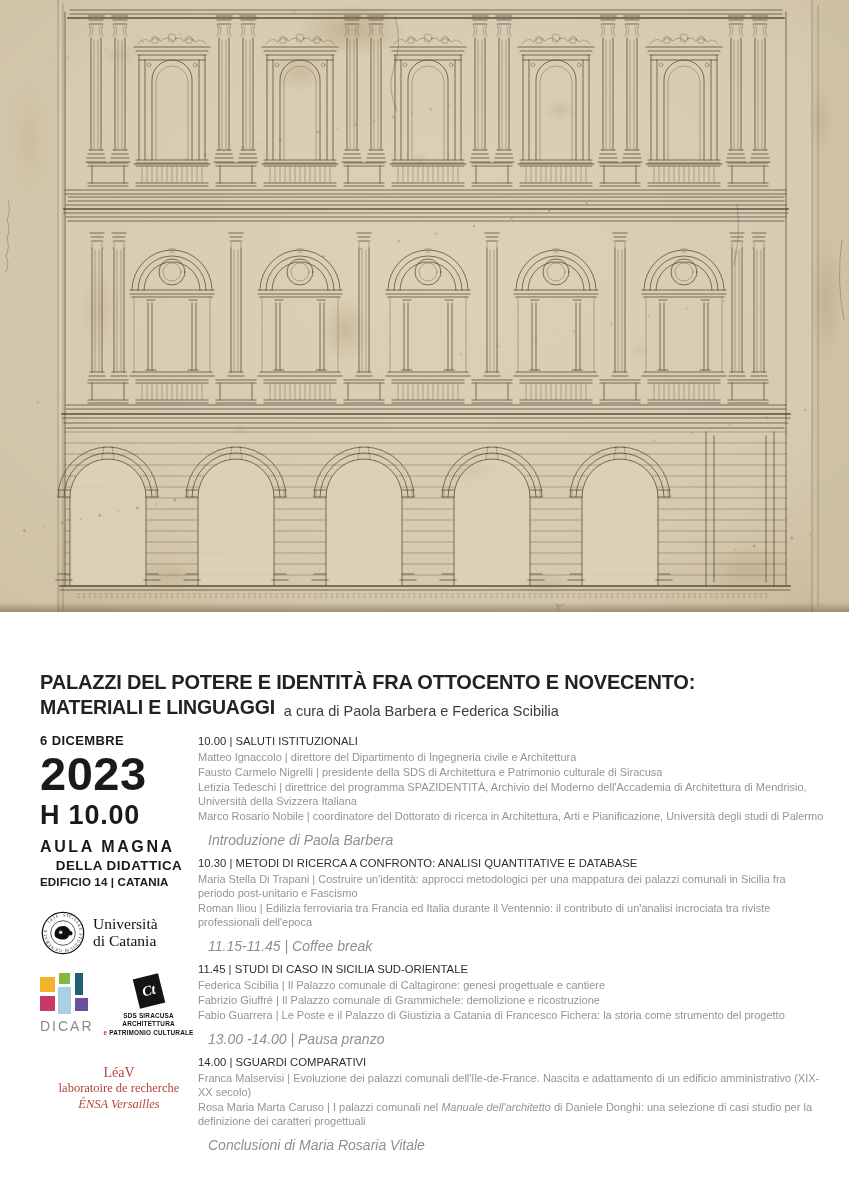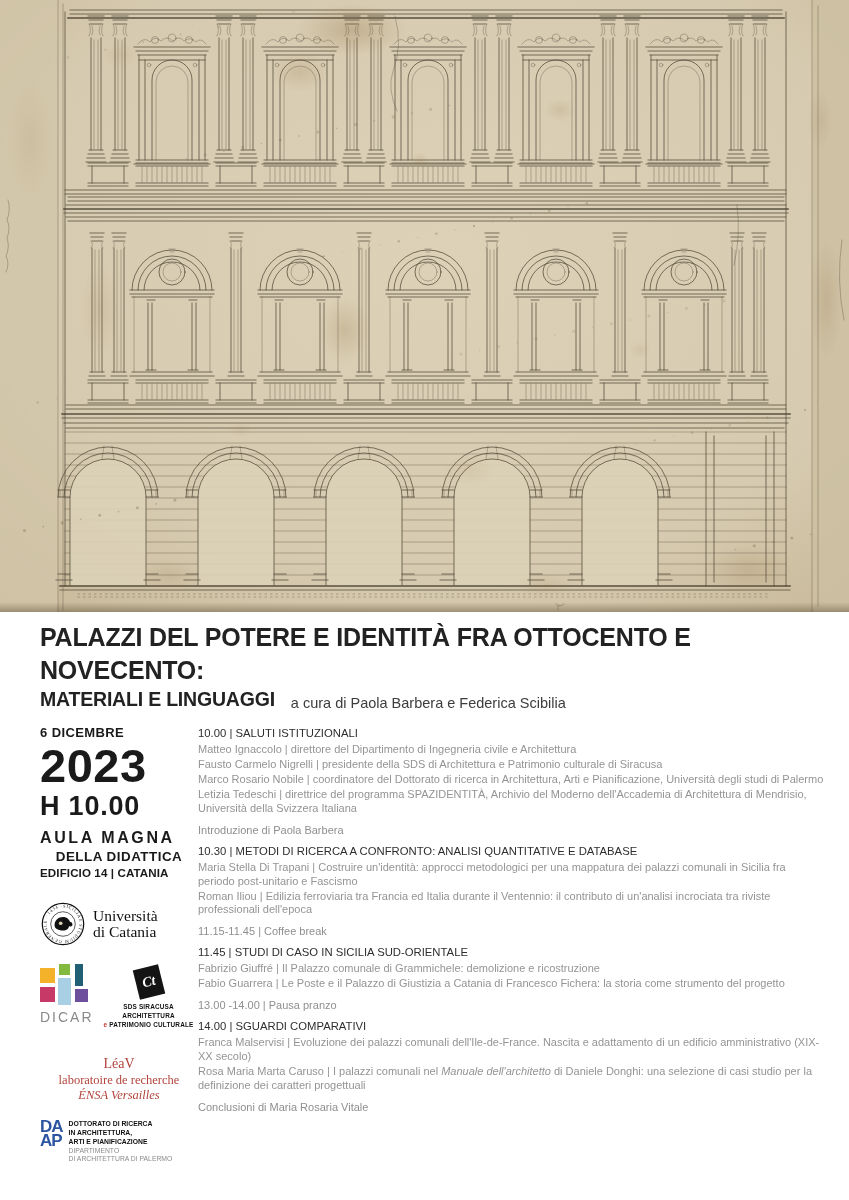--- a/index.html
+++ b/index.html
@@ -1,22 +1,22 @@
 <!DOCTYPE html>
 <html><head>
 <meta charset="utf-8">
 <style>
   html,body{margin:0;padding:0;width:849px;height:1200px;background:#fff;
     font-family:"Liberation Sans",sans-serif;color:#1a1a1a;overflow:hidden;}
   .drawing-wrap{width:849px;height:612px;line-height:0;}
   .content{padding:9px 14px 0 40px;}
   
-  .title-line1{font-size:25px;font-weight:bold;letter-spacing:-0.2px;line-height:1.32;color:#222;}
+  .title-line1{font-size:20px;font-weight:bold;letter-spacing:-0.2px;line-height:1.32;color:#222;margin-top:48px;}
   .title-line2{font-size:19.5px;font-weight:bold;letter-spacing:-0.2px;line-height:1.32;color:#222;display:flex;align-items:flex-end;}
-  .curators{font-size:14.5px;font-weight:normal;letter-spacing:0;color:#3d3d3d;margin-left:16px;}
+  .curators{font-size:14.5px;font-weight:normal;letter-spacing:0;color:#3d3d3d;margin-left:9px;}
   
   .columns{display:flex;margin-top:12px;}
   .sidebar{width:158px;flex:none;}
   .program{flex:1;padding-right:10px;}
   
   .d1{font-size:13px;font-weight:bold;letter-spacing:.4px;}
   .d2{font-size:47px;font-weight:bold;letter-spacing:.5px;line-height:.95;margin-top:4px;}
   .d3{font-size:27px;font-weight:bold;letter-spacing:.8px;margin-top:3px;}
   .d4{font-size:16px;font-weight:bold;letter-spacing:2.6px;margin-top:7px;}
   .d5{font-size:13.4px;font-weight:bold;letter-spacing:.5px;margin-top:2px;text-align:center;}
@@ -48,21 +48,21 @@
   .daap-mark{color:#2b55a0;font-weight:bold;font-size:17px;line-height:.82;letter-spacing:-1px;font-family:"Liberation Sans",sans-serif;}
   .daap-bold{font-size:6.8px;font-weight:bold;color:#111;line-height:1.3;}
   .daap-gray{font-size:6.8px;color:#8a8a8a;line-height:1.3;}
   .logo-efr{margin-top:18px;text-align:center;}
   .efr1{font-size:9.5px;letter-spacing:1.6px;color:#8f8f8f;margin-top:2px;}
   .efr2{font-size:10.5px;font-weight:bold;letter-spacing:2.4px;color:#c0392f;margin-top:1px;}
   
   .prog-heading{font-size:11.3px;color:#2e2e2e;margin:9px 0 4px;}
   .prog-heading:first-child{margin-top:2px;}
   .prog-entry{font-size:11px;color:#949494;line-height:1.27;margin:1px 0;}
-  .prog-italic{font-size:11px;color:#8f8f8f;margin:8px 0;}
+  .prog-italic{font-size:14px;color:#8f8f8f;font-style:italic;margin:8px 10px;}
   .it{font-style:italic;}
 </style>
 </head>
 <body>
 
 <div class="drawing-wrap">
 <svg width="849" height="612" viewBox="0 0 849 612" role="img" aria-label="Antique ink drawing on aged paper of a three-storey classical palazzo facade with arched windows, balustrades and a rusticated ground-floor arcade">
   <defs>
     <radialGradient id="paperg" cx="52%" cy="42%" r="75%">
       <stop offset="0%" stop-color="#ddd2b8"></stop>
@@ -414,49 +414,37 @@
           </div>
         </div>
       </div>
 
       <div class="logo-leav">
         <div class="leav1">LéaV</div>
         <div class="leav2">laboratoire de recherche</div>
         <div class="leav3">ÉNSA Versailles</div>
       </div>
 
-      <div class="logo-daap">
-        <div class="daap-mark">
-          <div>DA</div>
-          <div>AP</div>
-        </div>
-        <div>
-          <div class="daap-bold">DOTTORATO DI RICERCA</div>
-          <div class="daap-bold">IN ARCHITETTURA,</div>
-          <div class="daap-bold">ARTI E PIANIFICAZIONE</div>
-          <div class="daap-gray">DIPARTIMENTO</div>
-          <div class="daap-gray">DI ARCHITETTURA DI PALERMO</div>
-        </div>
-      </div>
 
     </aside>
 
     <div class="program">
       <div id="program-list">
           <div class="prog-heading">10.00 | SALUTI ISTITUZIONALI</div>
           <div class="prog-entry"><span>Matteo Ignaccolo</span><span> | </span><span>direttore del Dipartimento di Ingegneria civile e Architettura</span></div>
           <div class="prog-entry"><span>Fausto Carmelo Nigrelli</span><span> | </span><span>presidente della SDS di Architettura e Patrimonio culturale di Siracusa</span></div>
+          <div class="prog-entry"><span>Letizia Tedeschi</span><span> | </span><span>direttrice del programma SPAZIDENTITÀ, Archivio del Moderno dell'Accademia di Architettura di Mendrisio, Università della Svizzera Italiana</span></div>
           <div class="prog-entry"><span>Marco Rosario Nobile</span><span> | </span><span>coordinatore del Dottorato di ricerca in Architettura, Arti e Pianificazione, Università degli studi di Palermo</span></div>
-          <div class="prog-entry"><span>Letizia Tedeschi</span><span> | </span><span>direttrice del programma SPAZIDENTITÀ, Archivio del Moderno dell'Accademia di Architettura di Mendrisio, Università della Svizzera Italiana</span></div>
           <div class="prog-italic">Introduzione di Paola Barbera</div>
           <div class="prog-heading">10.30 | METODI DI RICERCA A CONFRONTO: ANALISI QUANTITATIVE E DATABASE</div>
           <div class="prog-entry"><span>Maria Stella Di Trapani</span><span> | </span><span>Costruire un'identità: approcci metodologici per una mappatura dei palazzi comunali in Sicilia fra periodo post-unitario e Fascismo</span></div>
           <div class="prog-entry"><span>Roman Iliou</span><span> | </span><span>Edilizia ferroviaria tra Francia ed Italia durante il Ventennio: il contributo di un'analisi incrociata tra riviste professionali dell'epoca</span></div>
           <div class="prog-italic">11.15-11.45 | Coffee break</div>
           <div class="prog-heading">11.45 | STUDI DI CASO IN SICILIA SUD-ORIENTALE</div>
+          <div class="prog-entry"><span>Federica Scibilia</span><span> | </span><span>Il Palazzo comunale di Caltagirone: genesi progettuale e cantiere</span></div>
           <div class="prog-entry"><span>Fabrizio Giuffré</span><span> | </span><span>Il Palazzo comunale di Grammichele: demolizione e ricostruzione</span></div>
           <div class="prog-entry"><span>Fabio Guarrera</span><span> | </span><span>Le Poste e il Palazzo di Giustizia a Catania di Francesco Fichera: la storia come strumento del progetto</span></div>
           <div class="prog-italic">13.00 -14.00 | Pausa pranzo</div>
           <div class="prog-heading">14.00 | SGUARDI COMPARATIVI</div>
           <div class="prog-entry"><span>Franca Malservisi</span><span> | </span><span>Evoluzione dei palazzi comunali dell'Ile-de-France. Nascita e adattamento di un edificio amministrativo (XIX-XX secolo)</span></div>
           <div class="prog-entry"><span>Rosa Maria Marta Caruso</span><span> | </span><span>I palazzi comunali nel </span><span class="it">Manuale dell'architetto</span><span> di Daniele Donghi: una selezione di casi studio per la definizione dei caratteri progettuali</span></div>
           <div class="prog-italic">Conclusioni di Maria Rosaria Vitale</div>
         </div>
     </div>
   </div>

